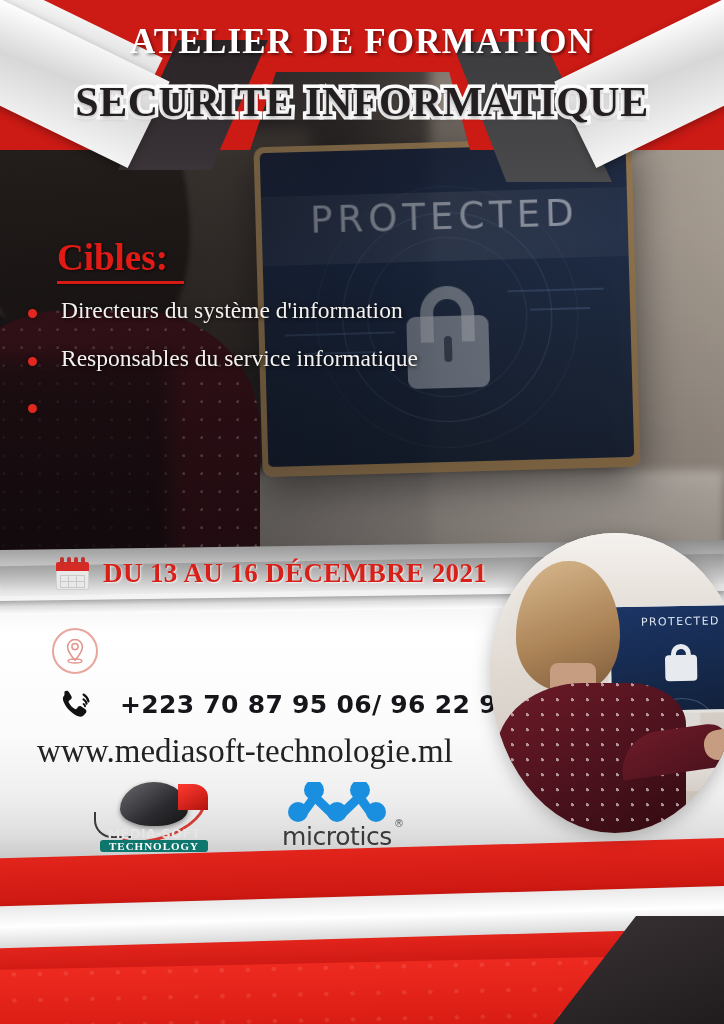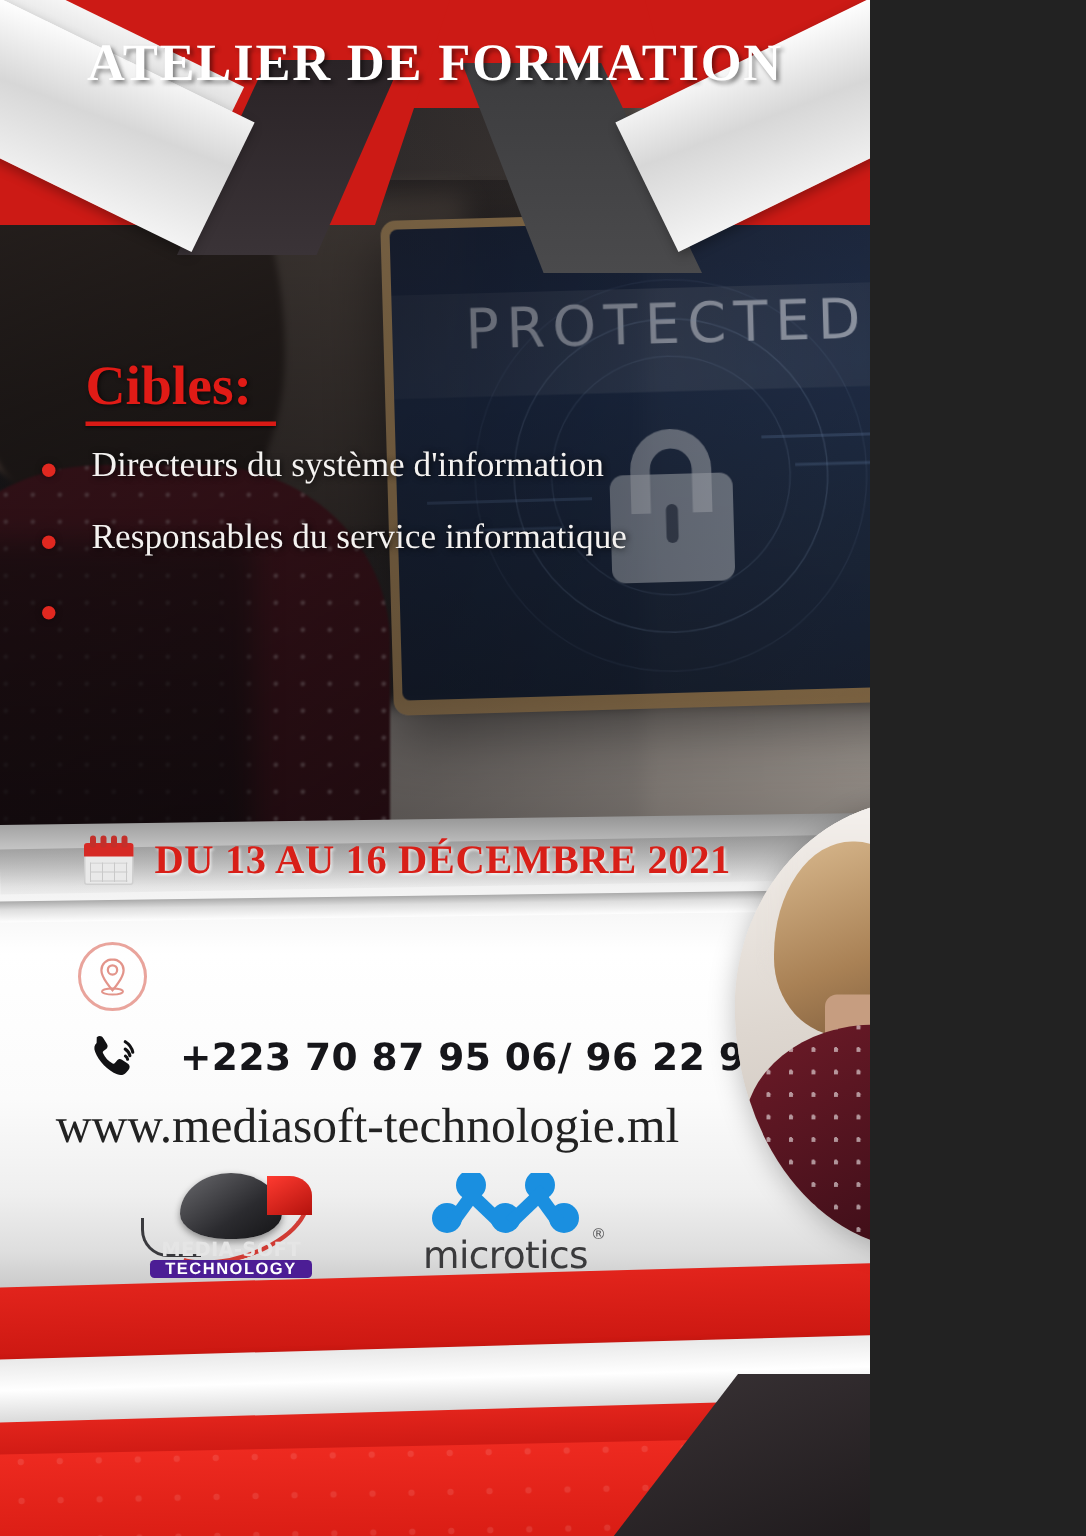--- a/index.html
+++ b/index.html
@@ -1,21 +1,21 @@
 <!DOCTYPE html>
 <html><head>
 <meta charset="utf-8">
 <style>
   * { margin:0; padding:0; box-sizing:border-box; }
   html,body { background:#222; }
   body { font-family:"Liberation Serif", serif; }
 
   #poster {
     position:relative;
-    width:580px; height:1024px;
+    width:724px; height:1024px;
     overflow:hidden;
     background:#2b2b2e;
   }
 
   
   .photo-bg{
     position:absolute; left:0; top:0; width:724px; height:580px;
     background:
       linear-gradient(180deg, rgba(30,30,34,.35) 0%, rgba(25,25,28,.10) 25%, rgba(20,20,24,.30) 70%, rgba(22,22,26,.55) 100%),
       linear-gradient(100deg,#1b1a1c 0%, #2a2627 22%, #3b3532 45%, #6e655c 63%, #9d938a 80%, #b6ada4 100%);
@@ -201,22 +201,22 @@
     border-radius:0 50% 0 0;}
   .ms-swoosh{position:absolute;left:12px;top:4px;width:104px;height:54px;
     border:3px solid #cf2a22;border-radius:50%;
     border-left-color:transparent;border-top-color:transparent;
     transform:rotate(-18deg);opacity:.9;}
   .ms-cord{position:absolute;left:2px;top:30px;width:40px;height:26px;
     border-left:2px solid #3a3a3e;border-bottom:2px solid #3a3a3e;border-radius:0 0 0 18px;}
   .ms-name{position:absolute;left:0;top:44px;width:124px;text-align:center;
     font-family:"DejaVu Sans", sans-serif;font-weight:bold;font-size:13px;color:#e5e5e5;letter-spacing:.2px;}
   .ms-tech{position:absolute;left:8px;top:58px;width:108px;text-align:center;
-    background:#4c1d95;color:#fff;border-radius:3px;
-    font-family:Liberation Sans, sans-serif;font-weight:bold;font-size:11px;letter-spacing:1px;}
+    background:#0f766e;color:#fff;border-radius:3px;
+    font-family:Liberation Serif, serif;font-weight:bold;font-size:11px;letter-spacing:1px;}
 
   .mt-logo{position:relative;width:122px;height:72px;}
   .mt-name{position:absolute;left:0;top:40px;width:122px;text-align:center;
     font-family:"DejaVu Sans", sans-serif;font-size:25px;color:#3a3a3c;letter-spacing:-.4px;}
   .mt-reg{position:absolute;right:-6px;top:36px;font-family:"DejaVu Sans",sans-serif;font-size:10px;color:#5a5a5c;}
 
   
   .circle-photo{
     position:absolute;left:490px;top:533px;width:250px;height:300px;
     border-radius:50% 50% 50% 50%/46% 46% 54% 54%;
@@ -313,20 +313,21 @@
 
   <div class="red-top-strip"></div>
   <div class="red-head"></div>
   <div class="dark-wedge-l"></div>
   <div class="dark-wedge-r"></div>
   <div class="silver-l2"></div>
   <div class="silver-l"></div>
   <div class="silver-r"></div>
 
   <div class="title-1">ATELIER DE FORMATION</div>
+  <div class="title-2">SECURITE INFORMATIQUE</div>
 
   <div class="cibles-h">Cibles:</div>
   <div class="cibles-underline"></div>
 
   <div class="targets">
     <div class="t-item">
       <span class="t-dot"></span>
       <span class="t-text">Directeurs du système d'information</span>
     </div>
     <div class="t-item">

